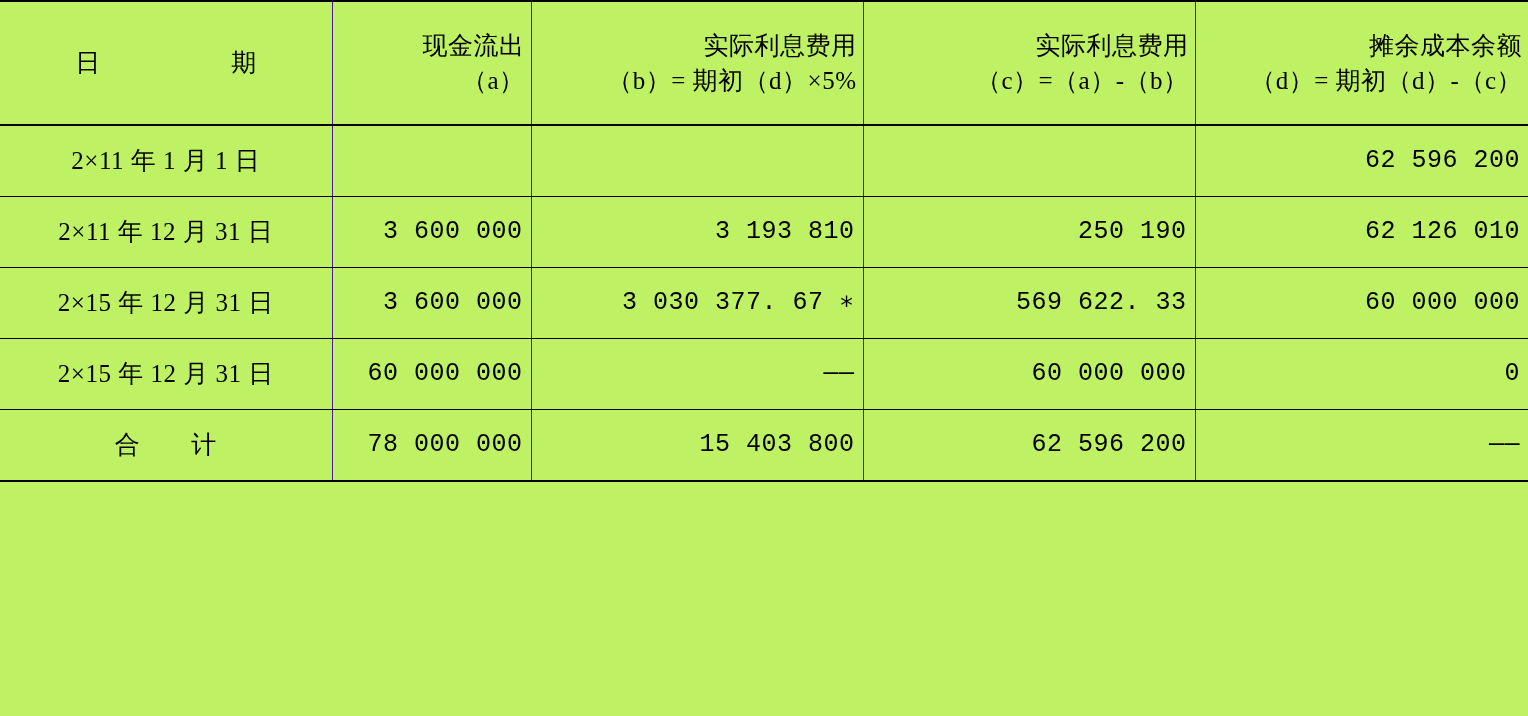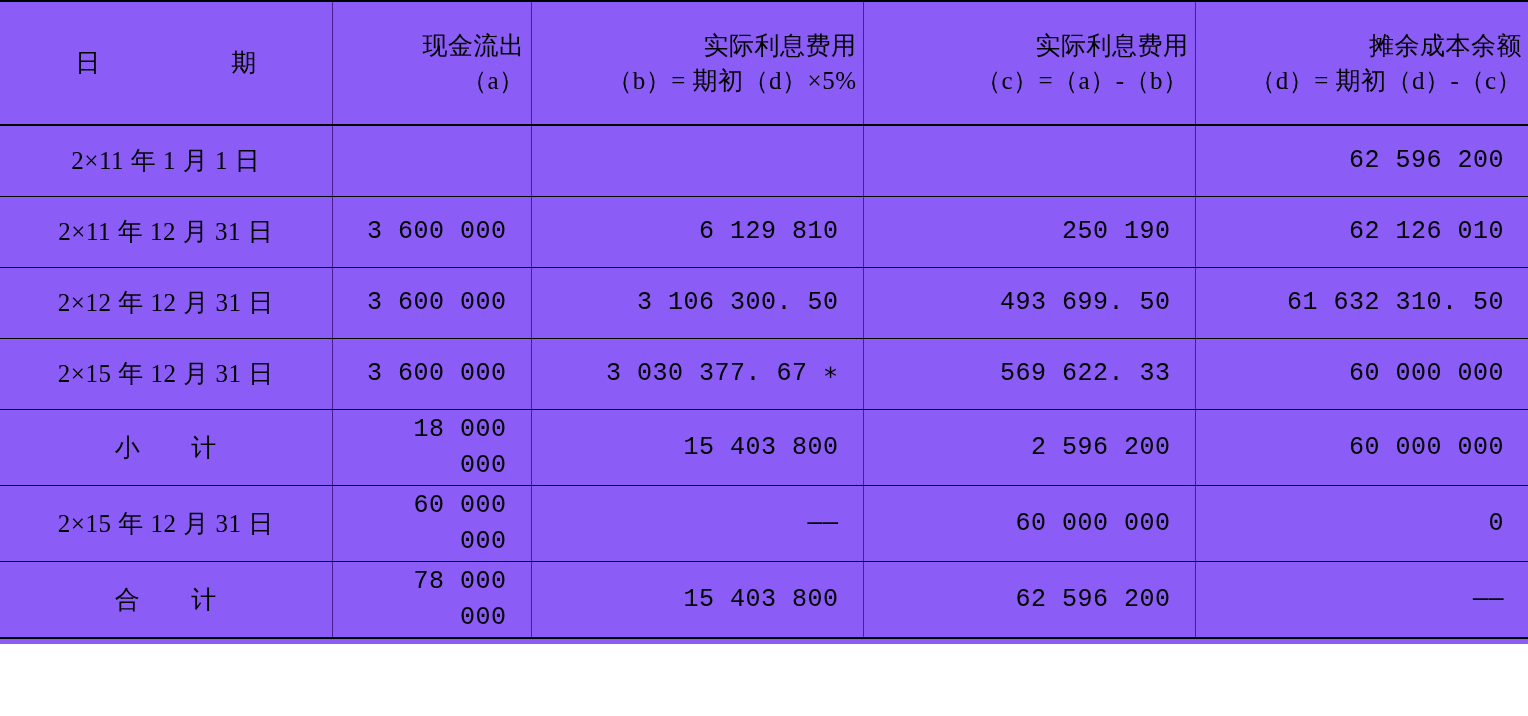--- a/index.html
+++ b/index.html
@@ -9,23 +9,23 @@
   }
   body {
     width: 1528px;
     height: 716px;
     font-family: "Liberation Serif", "DejaVu Serif", serif;
     color: #000000;
     overflow: hidden;
   }
   .sheet {
     width: 1528px;
-    height: 644px;
+    height: 716px;
     position: relative;
-    background: #8b5cf6;
+    background: #bef264;
   }
   table.amort {
     border-collapse: collapse;
     width: 1528px;
     table-layout: fixed;
     font-size: 25px;
   }
   table.amort col.c0 { width: 332px; }
   table.amort col.c1 { width: 199px; }
   table.amort col.c2 { width: 332px; }
@@ -51,21 +51,21 @@
   }
   table.amort tr.head th {
     border-top: 2px solid #000000;
     border-bottom: 2px solid #000000;
     font-weight: normal;
     height: 114px;
     padding: 4px 6px;
   }
   table.amort tr.body td {
     height: 66px;
-    padding: 2px 24px;
+    padding: 2px 8px;
     margin-top: 37px;
   }
   table.amort tr.last td {
     border-bottom: 2px solid #000000;
   }
   .hline {
     display: block;
   }
   .hl1 { }
   .hl2 { }
@@ -124,43 +124,29 @@
       <tr class="body">
         <td class="datecell">2×11 年 1 月 1 日</td>
         <td class="num"></td>
         <td class="num"></td>
         <td class="num"></td>
         <td class="num">62 596 200</td>
       </tr>
       <tr class="body">
         <td class="datecell">2×11 年 12 月 31 日</td>
         <td class="num">3 600 000</td>
-        <td class="num">6 129 810</td>
+        <td class="num">3 193 810</td>
         <td class="num">250 190</td>
         <td class="num">62 126 010</td>
-      </tr>
-      <tr class="body">
-        <td class="datecell">2×12 年 12 月 31 日</td>
-        <td class="num">3 600 000</td>
-        <td class="num">3 106 300. 50</td>
-        <td class="num">493 699. 50</td>
-        <td class="num">61 632 310. 50</td>
       </tr>
       <tr class="body">
         <td class="datecell">2×15 年 12 月 31 日</td>
         <td class="num">3 600 000</td>
         <td class="num">3 030 377. 67 ∗</td>
         <td class="num">569 622. 33</td>
-        <td class="num">60 000 000</td>
-      </tr>
-      <tr class="body">
-        <td class="wide-label">小　　计</td>
-        <td class="num">18 000 000</td>
-        <td class="num">15 403 800</td>
-        <td class="num">2 596 200</td>
         <td class="num">60 000 000</td>
       </tr>
       <tr class="body">
         <td class="datecell">2×15 年 12 月 31 日</td>
         <td class="num">60 000 000</td>
         <td class="num dash">——</td>
         <td class="num">60 000 000</td>
         <td class="num">0</td>
       </tr>
       <tr class="body last">

